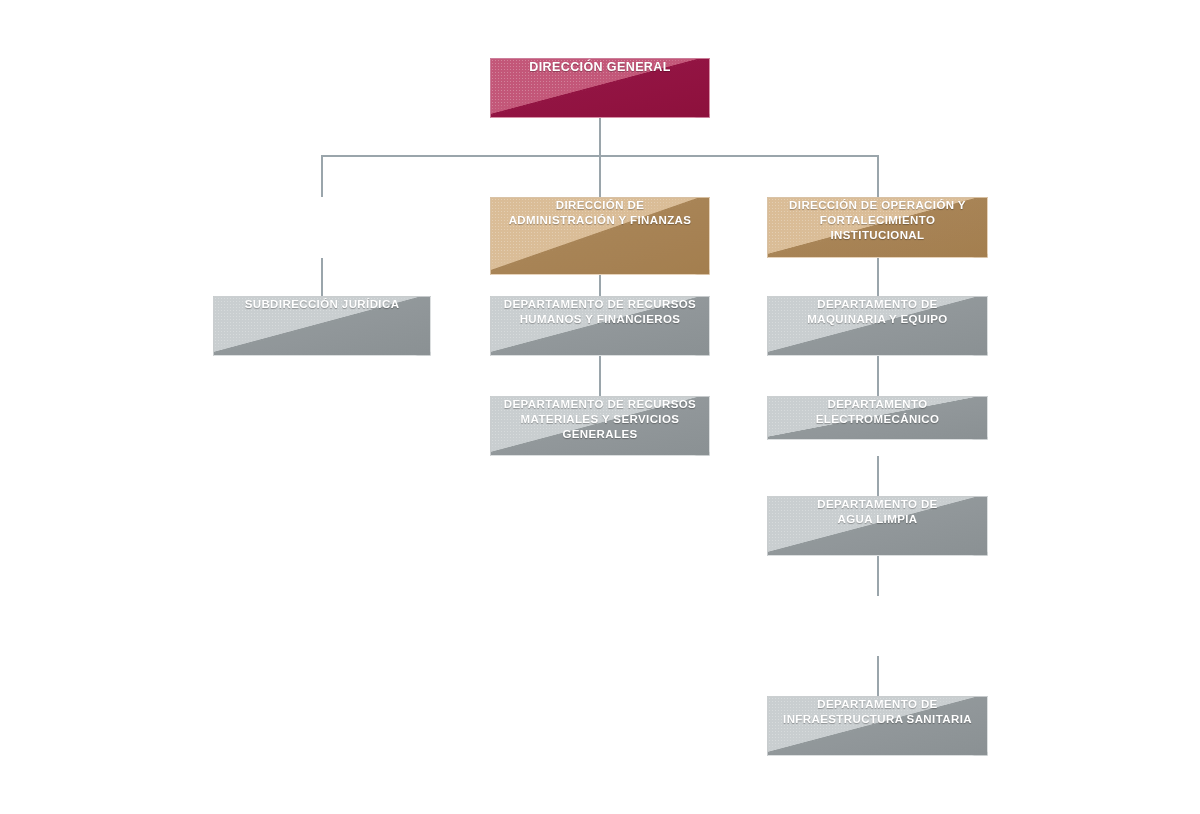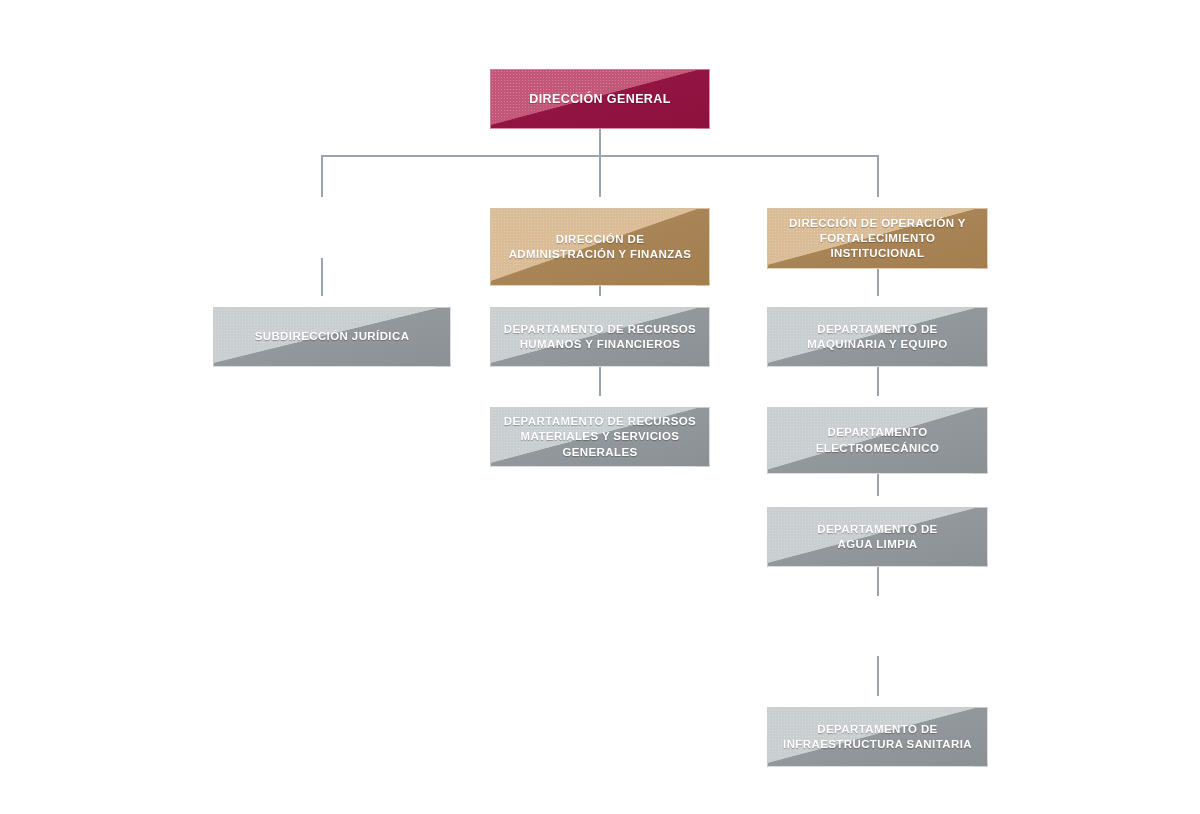--- a/index.html
+++ b/index.html
@@ -21,32 +21,30 @@
     position: absolute;
     background: #9aa5ab;
   }
   .line-v { width: 2px; }
   .line-h { height: 2px; }
 
   
   .node {
     position: absolute;
     display: flex;
-    align-items: center;
     justify-content: center;
     text-align: center;
     color: #ffffff;
     font-weight: bold;
     letter-spacing: 0.4px;
     line-height: 1.32;
     text-shadow: 0 1px 1px rgba(0,0,0,0.30);
     border: 1px solid rgba(255,255,255,0.45);
     overflow: hidden;
     z-index: 2;
-    margin-top: 11px;
   }
   .node .label {
     position: relative;
     z-index: 3;
     padding: 0 10px;
     white-space: pre-line;
   }
   
   .node::before {
     content: "";
@@ -122,41 +120,41 @@
   <div class="node level-dir" style="left:490px; top:197px; width:220px; height:78px;">
     <span class="label">DIRECCIÓN DE
 ADMINISTRACIÓN Y FINANZAS</span>
   </div>
 
   <div class="node level-dir" style="left:767px; top:197px; width:221px; height:61px;">
     <span class="label">DIRECCIÓN DE OPERACIÓN Y
 FORTALECIMIENTO INSTITUCIONAL</span>
   </div>
 
-  <div class="node level-dept" style="left:213px; top:296px; width:238px; height:60px;">
+  <div class="node level-dept" style="left:213px; top:296px; width:218px; height:60px;">
     <span class="label">SUBDIRECCIÓN JURÍDICA</span>
   </div>
 
   <div class="node level-dept" style="left:490px; top:296px; width:220px; height:60px;">
     <span class="label">DEPARTAMENTO DE RECURSOS
 HUMANOS Y FINANCIEROS</span>
   </div>
 
   <div class="node level-dept" style="left:490px; top:396px; width:220px; height:60px;">
     <span class="label">DEPARTAMENTO DE RECURSOS
 MATERIALES Y SERVICIOS
 GENERALES</span>
   </div>
 
   <div class="node level-dept" style="left:767px; top:296px; width:221px; height:60px;">
     <span class="label">DEPARTAMENTO DE
 MAQUINARIA Y EQUIPO</span>
   </div>
 
-  <div class="node level-dept" style="left:767px; top:396px; width:221px; height:67px;">
+  <div class="node level-dept" style="left:767px; top:396px; width:221px; height:44px;">
     <span class="label">DEPARTAMENTO
 ELECTROMECÁNICO</span>
   </div>
 
   <div class="node level-dept" style="left:767px; top:496px; width:221px; height:60px;">
     <span class="label">DEPARTAMENTO DE
 AGUA LIMPIA</span>
   </div>
 
 

